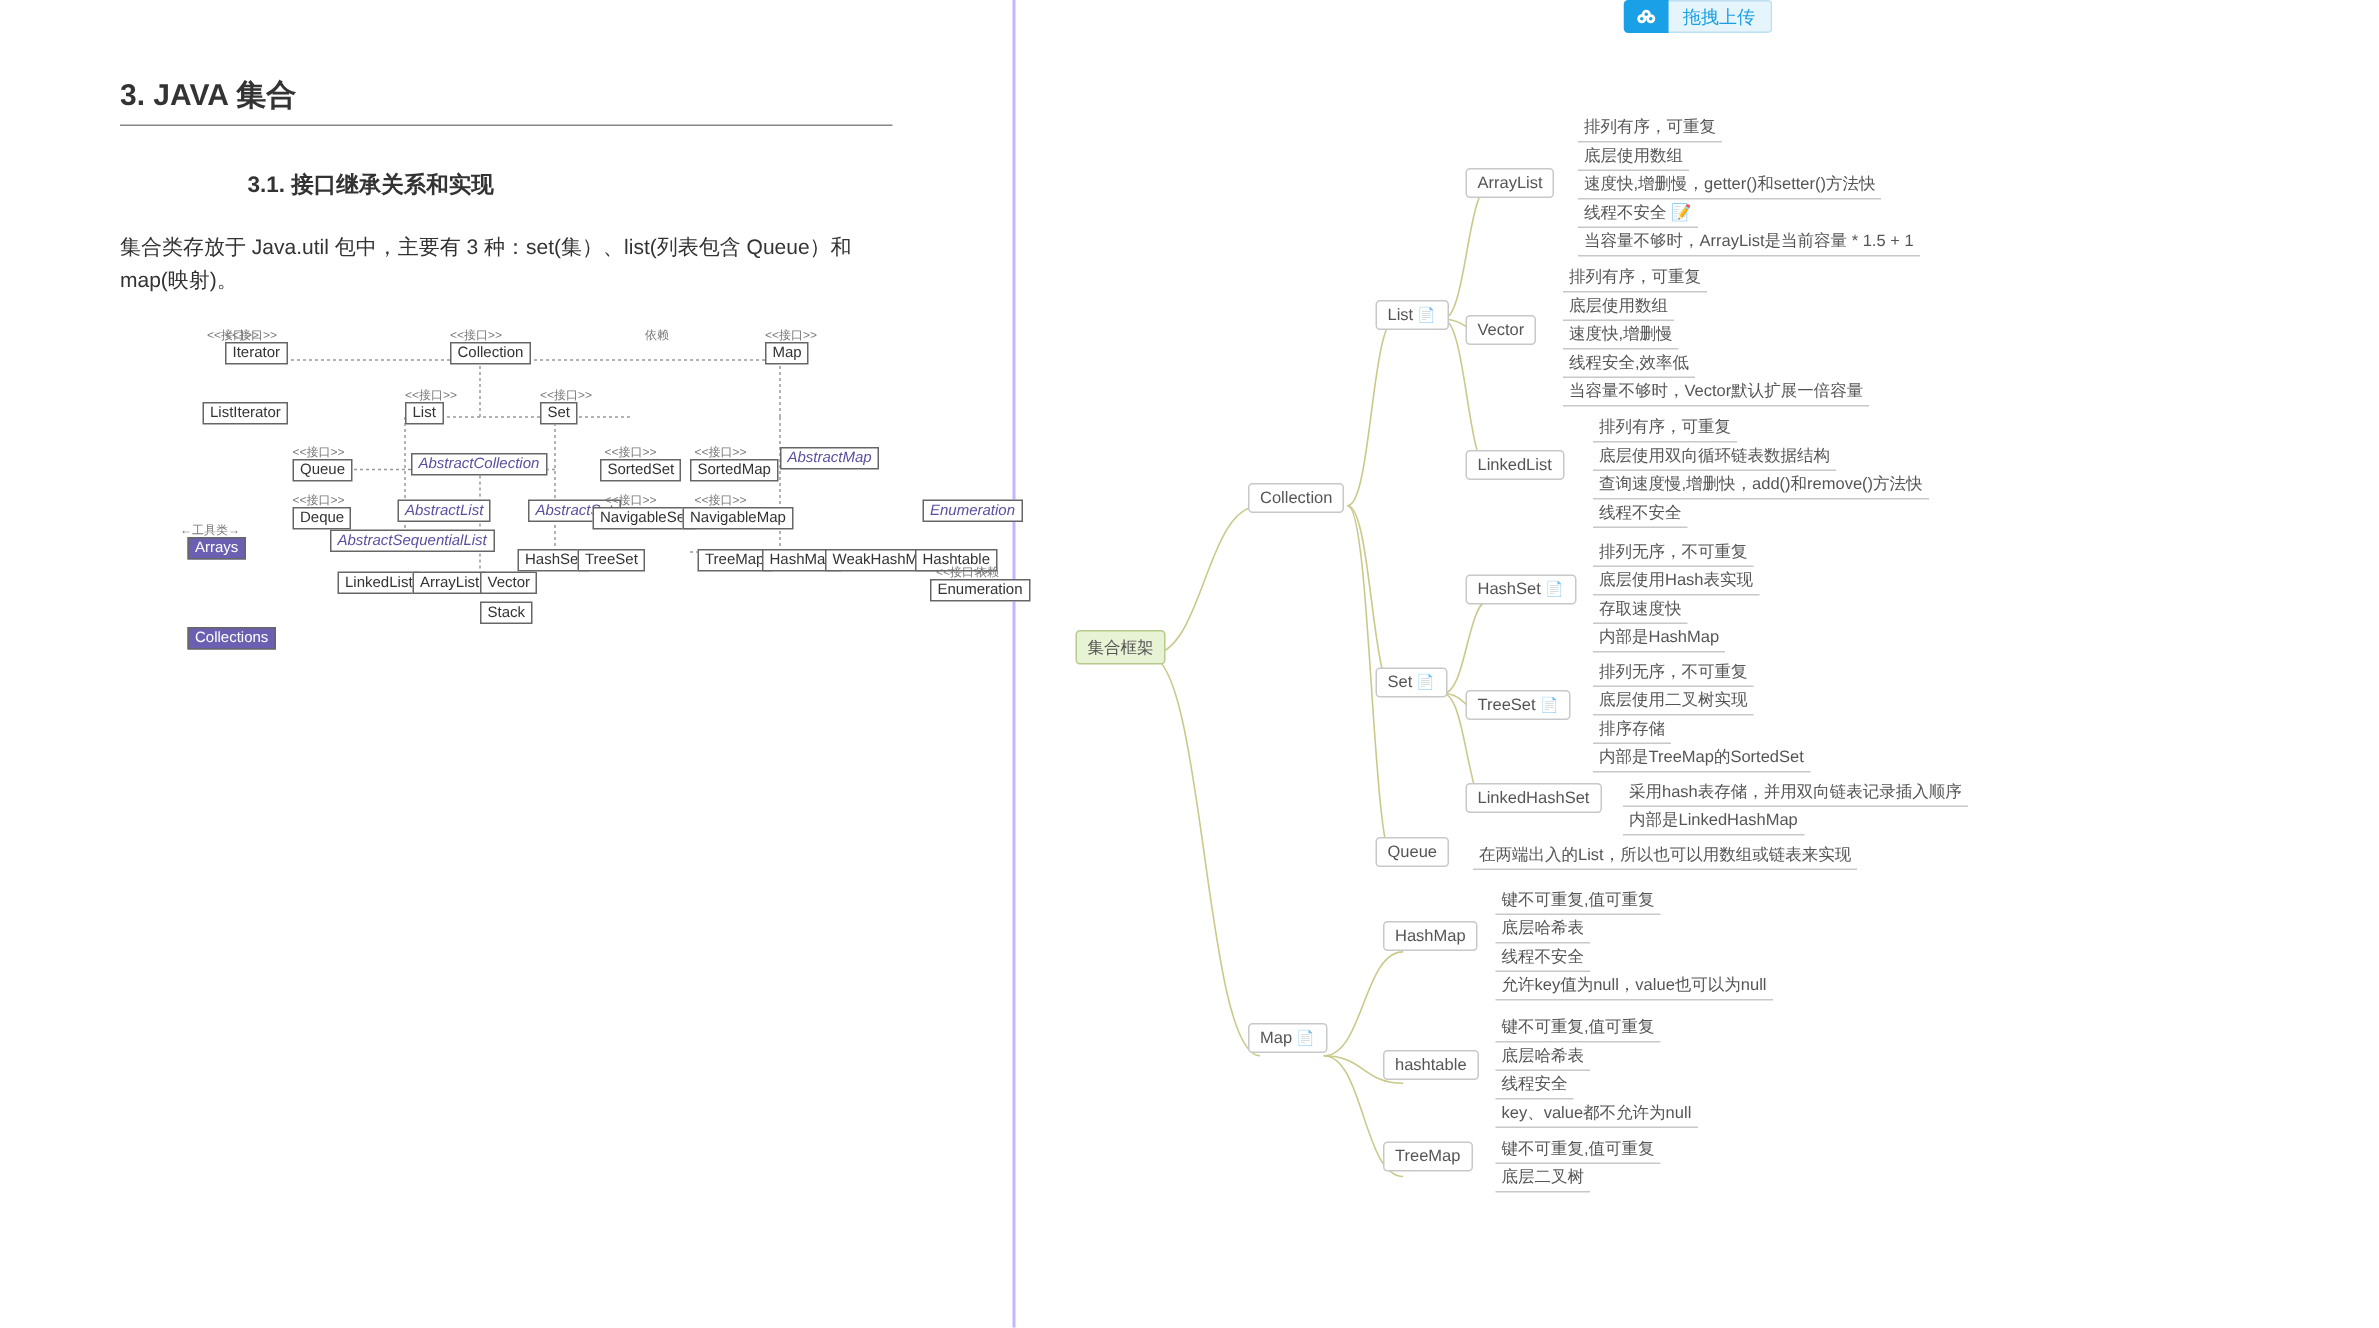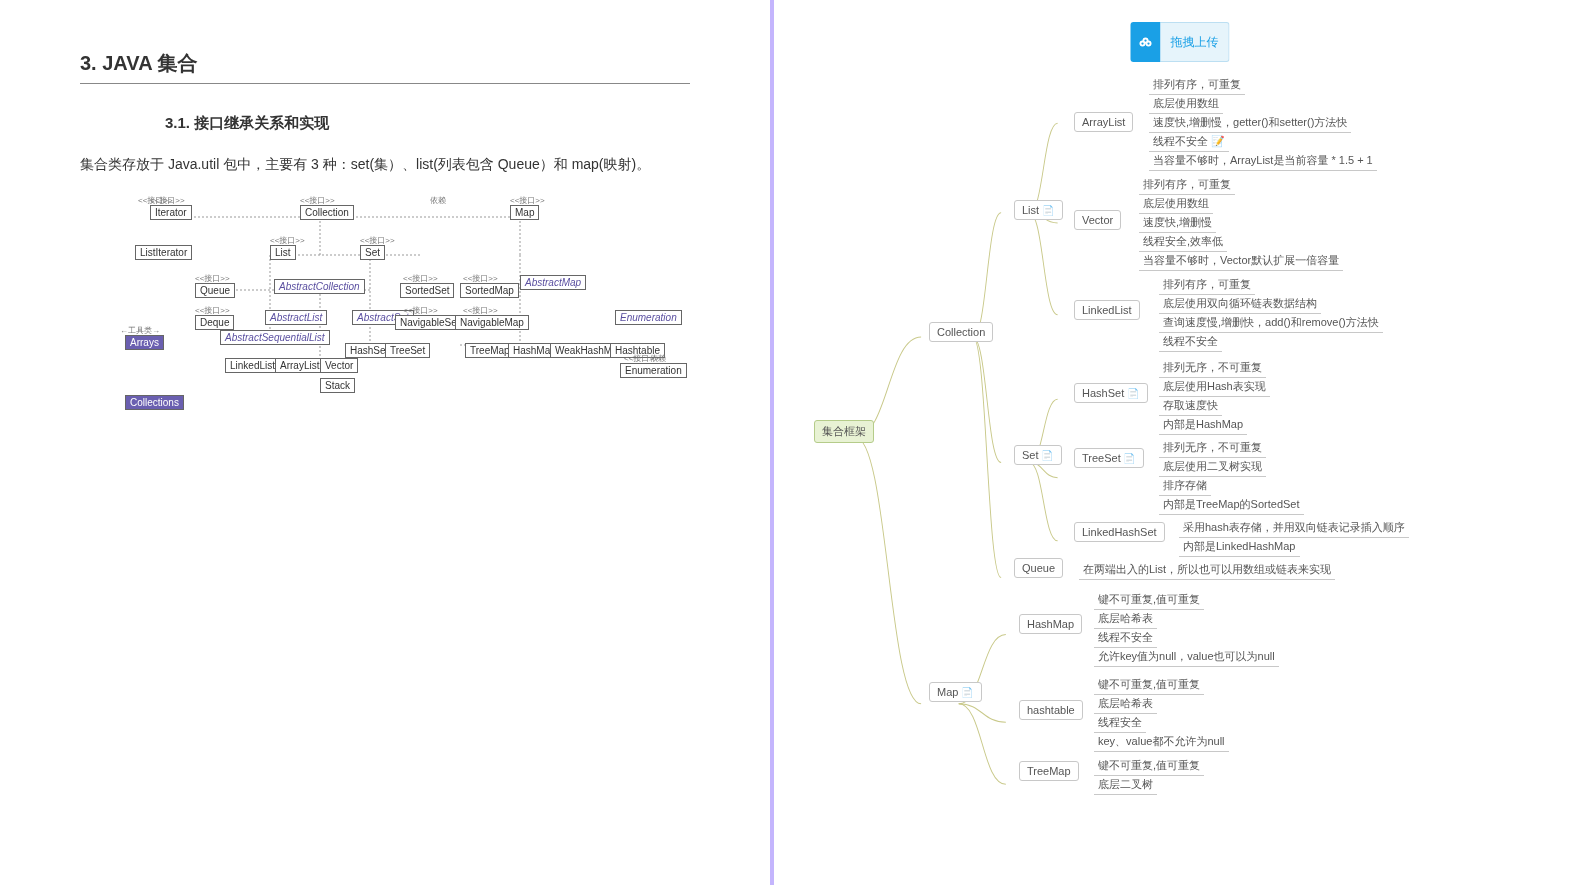--- a/index.html
+++ b/index.html
@@ -1,23 +1,23 @@
 <!DOCTYPE html>
 <html><head>
 <meta charset="utf-8">
 <style>
   * { box-sizing: border-box; }
   html, body { margin: 0; padding: 0; font-family: "Microsoft YaHei", Arial, sans-serif; font-size: 13px; color: #333; }
   .page { width: 1586px; height: 885px; display: flex; position: relative; background: #fff; }
   .left-page, .right-page { height: 100%; position: relative; }
-  .left-page { width: 774px; border-right: 4px solid #c4b5fd; padding: 50px 80px 20px 80px; }
+  .left-page { width: 677px; border-right: 2px solid #c4b5fd; padding: 50px 80px 20px 80px; }
   .right-page { flex: 1; padding: 10px 20px 20px 20px; overflow: hidden; }
 
   
-  .upload-box { position: absolute; top: 22px; left: 50%; transform: translateX(-50%); display: flex; align-items: stretch; height: 40px; }
+  .upload-box { position: absolute; top: 0; left: 50%; transform: translateX(-50%); display: flex; align-items: stretch; height: 22px; }
   .upload-icon-box { background: #1aa0e6; display: flex; align-items: center; justify-content: center; width: 30px; border-radius: 3px 0 0 3px; }
   .upload-icon-box svg { width: 18px; height: 18px; }
   .upload-label { background: #e6f4fb; color: #1aa0e6; border: 1px solid #bcdff2; border-left: none; padding: 3px 10px; font-size: 12px; border-radius: 0 3px 3px 0; display: flex; align-items: center; }
 
   
   .h1 { font-size: 20px; font-weight: bold; border-bottom: 1px solid #888; padding-bottom: 6px; margin-bottom: 30px; }
   .h2 { font-size: 15px; font-weight: bold; margin-left: 85px; margin-bottom: 20px; }
   .para { font-size: 14px; margin-bottom: 20px; line-height: 1.6; }
   .olist { font-size: 14px; line-height: 1.8; }
   .olist .num { display: inline-block; width: 20px; }
@@ -170,21 +170,21 @@
 
       <div class="node" style="left:220px; top:140px;"><span>List</span><span class="doc-icon">📄</span></div>
       <div class="node" style="left:220px; top:385px;"><span>Set</span><span class="doc-icon">📄</span></div>
       <div class="node" style="left:220px; top:498px;">Queue</div>
 
       <div class="node" style="left:280px; top:52px;">ArrayList</div>
       <div class="node" style="left:280px; top:150px;">Vector</div>
       <div class="node" style="left:280px; top:240px;">LinkedList</div>
 
       <div class="node" style="left:280px; top:323px;"><span>HashSet</span><span class="doc-icon">📄</span></div>
-      <div class="node" style="left:280px; top:388px;"><span>TreeSet</span><span class="doc-icon">📄</span></div>
+      <div class="node" style="left:280px; top:400px;"><span>TreeSet</span><span class="doc-icon">📄</span></div>
       <div class="node" style="left:280px; top:462px;">LinkedHashSet</div>
 
       <div class="node" style="left:225px; top:554px;">HashMap</div>
       <div class="node" style="left:225px; top:640px;">hashtable</div>
       <div class="node" style="left:225px; top:701px;">TreeMap</div>
 
       <div class="node leaf" style="left:355px; top:15px;">排列有序，可重复</div>
       <div class="node leaf" style="left:355px; top:34px;">底层使用数组</div>
       <div class="node leaf" style="left:355px; top:53px;">速度快,增删慢，getter()和setter()方法快</div>
       <div class="node leaf" style="left:355px; top:72px;">线程不安全 📝</div>

